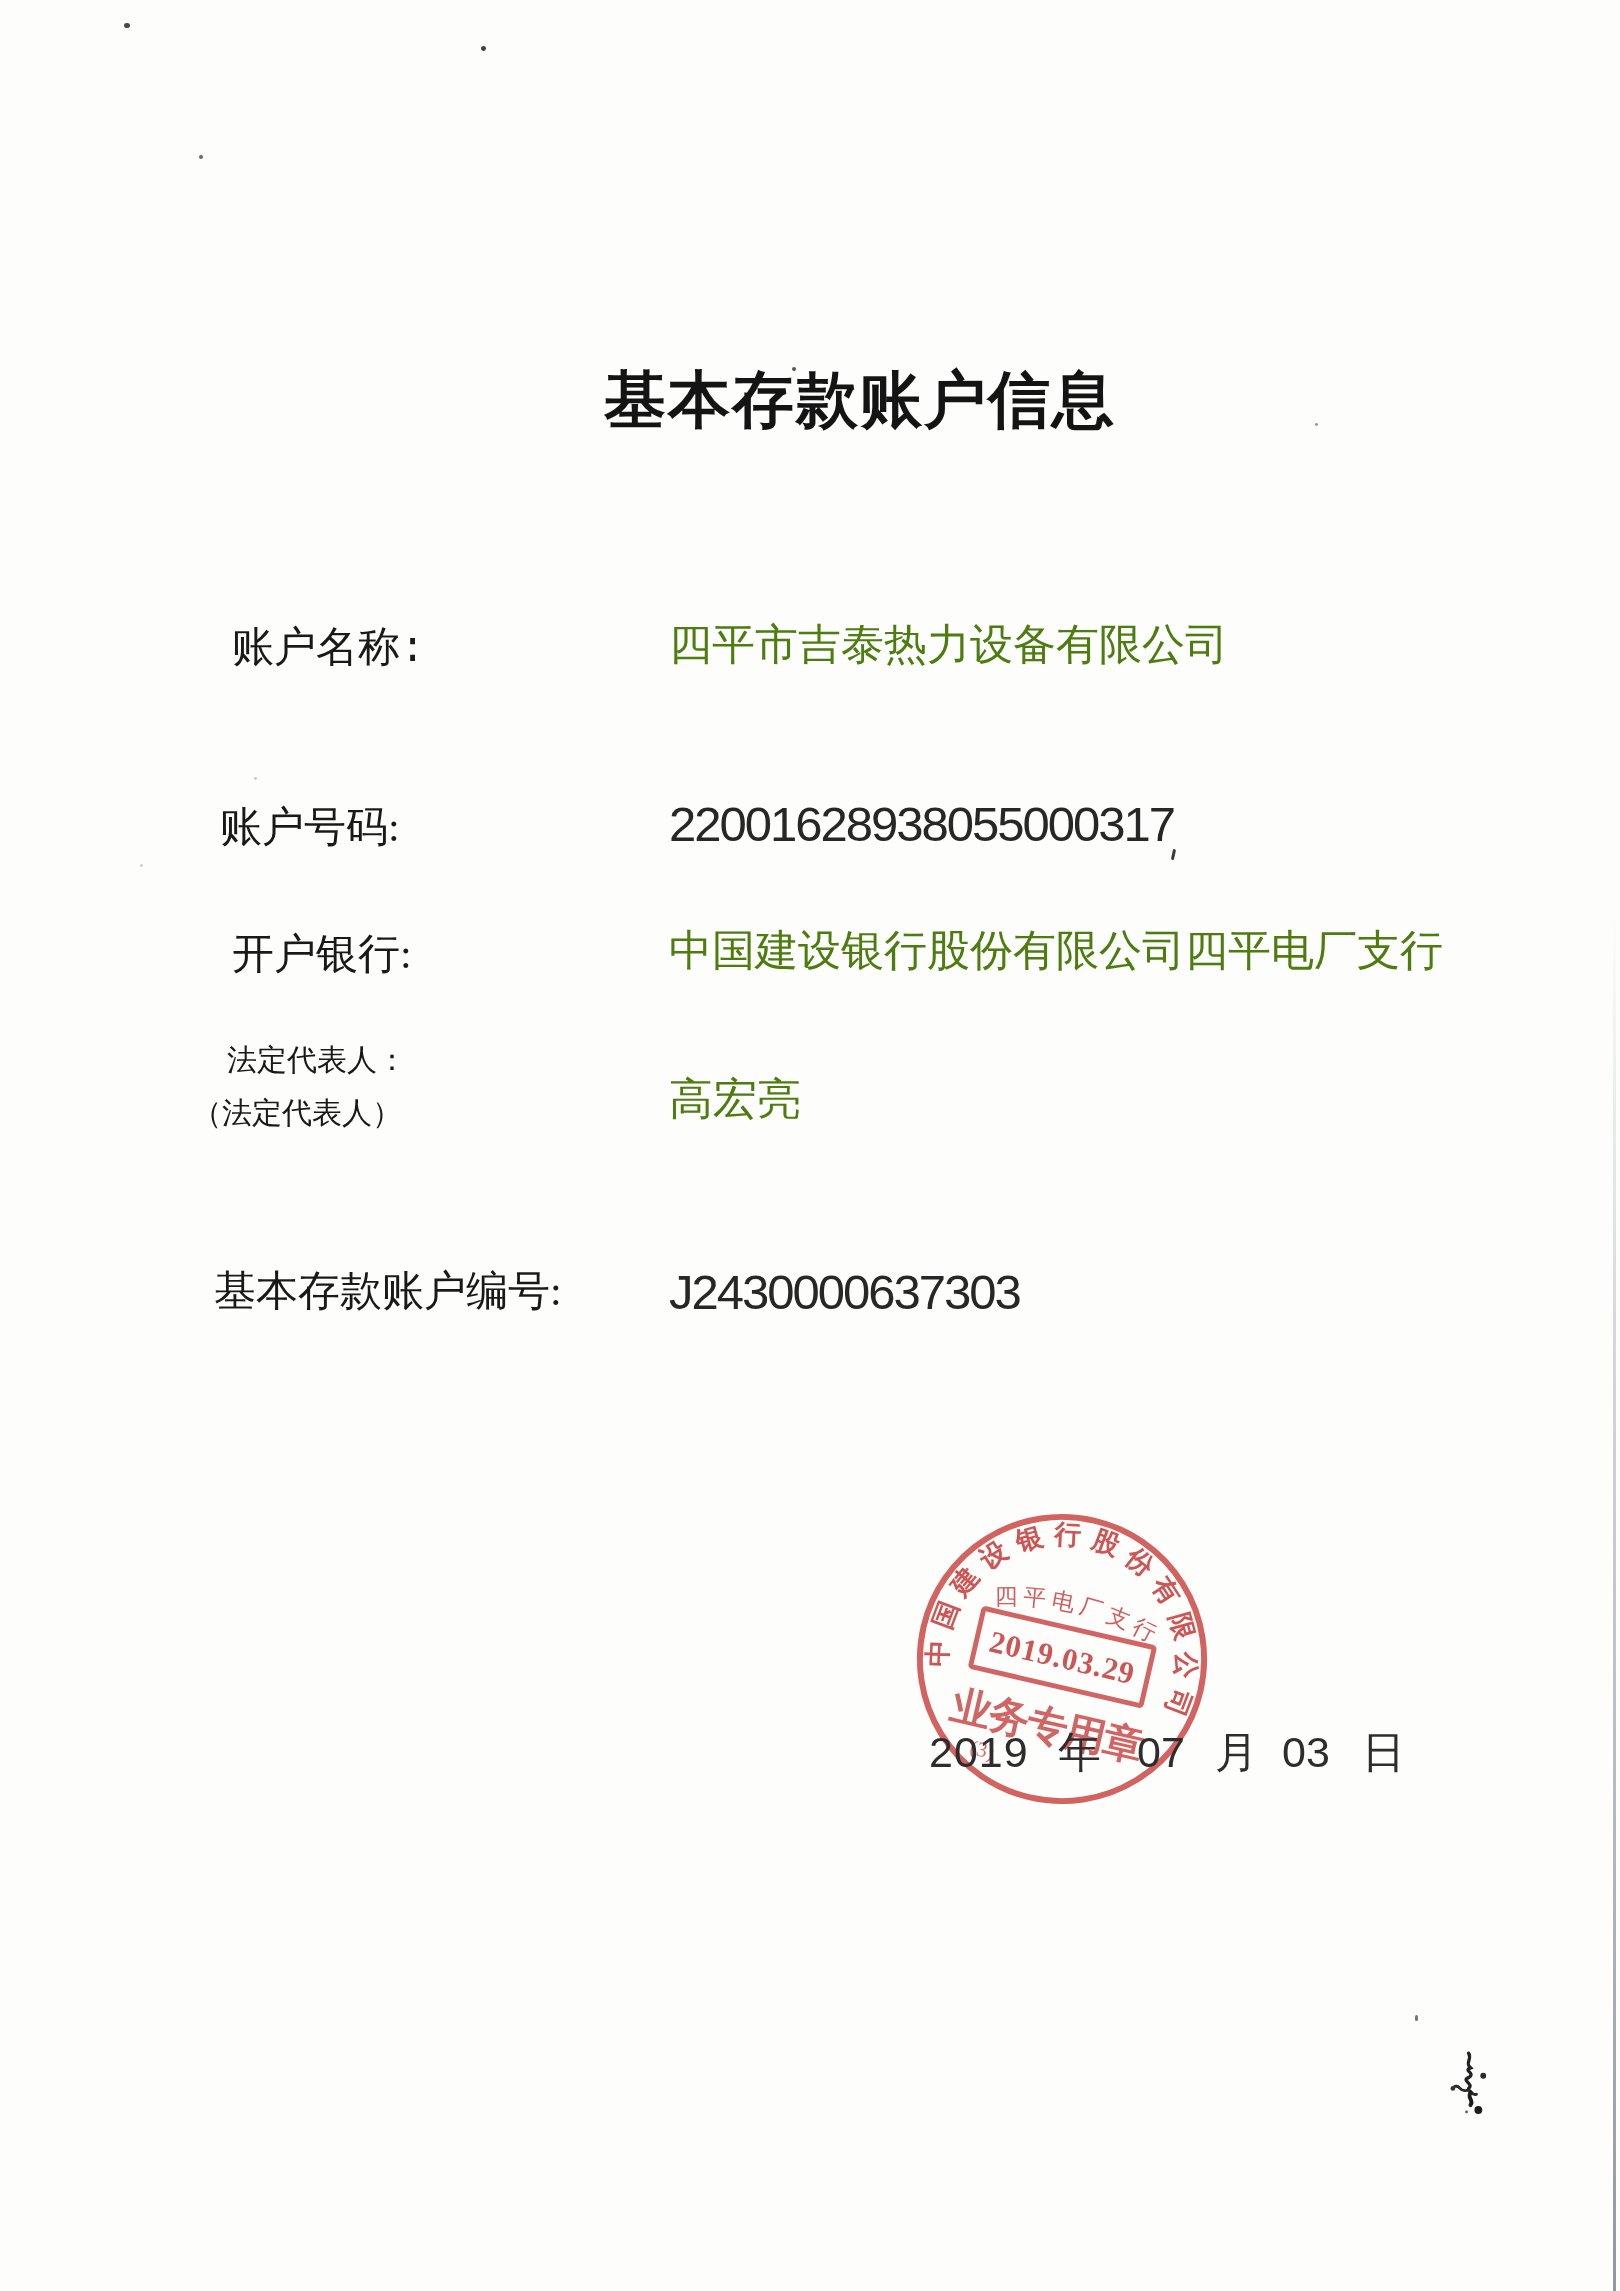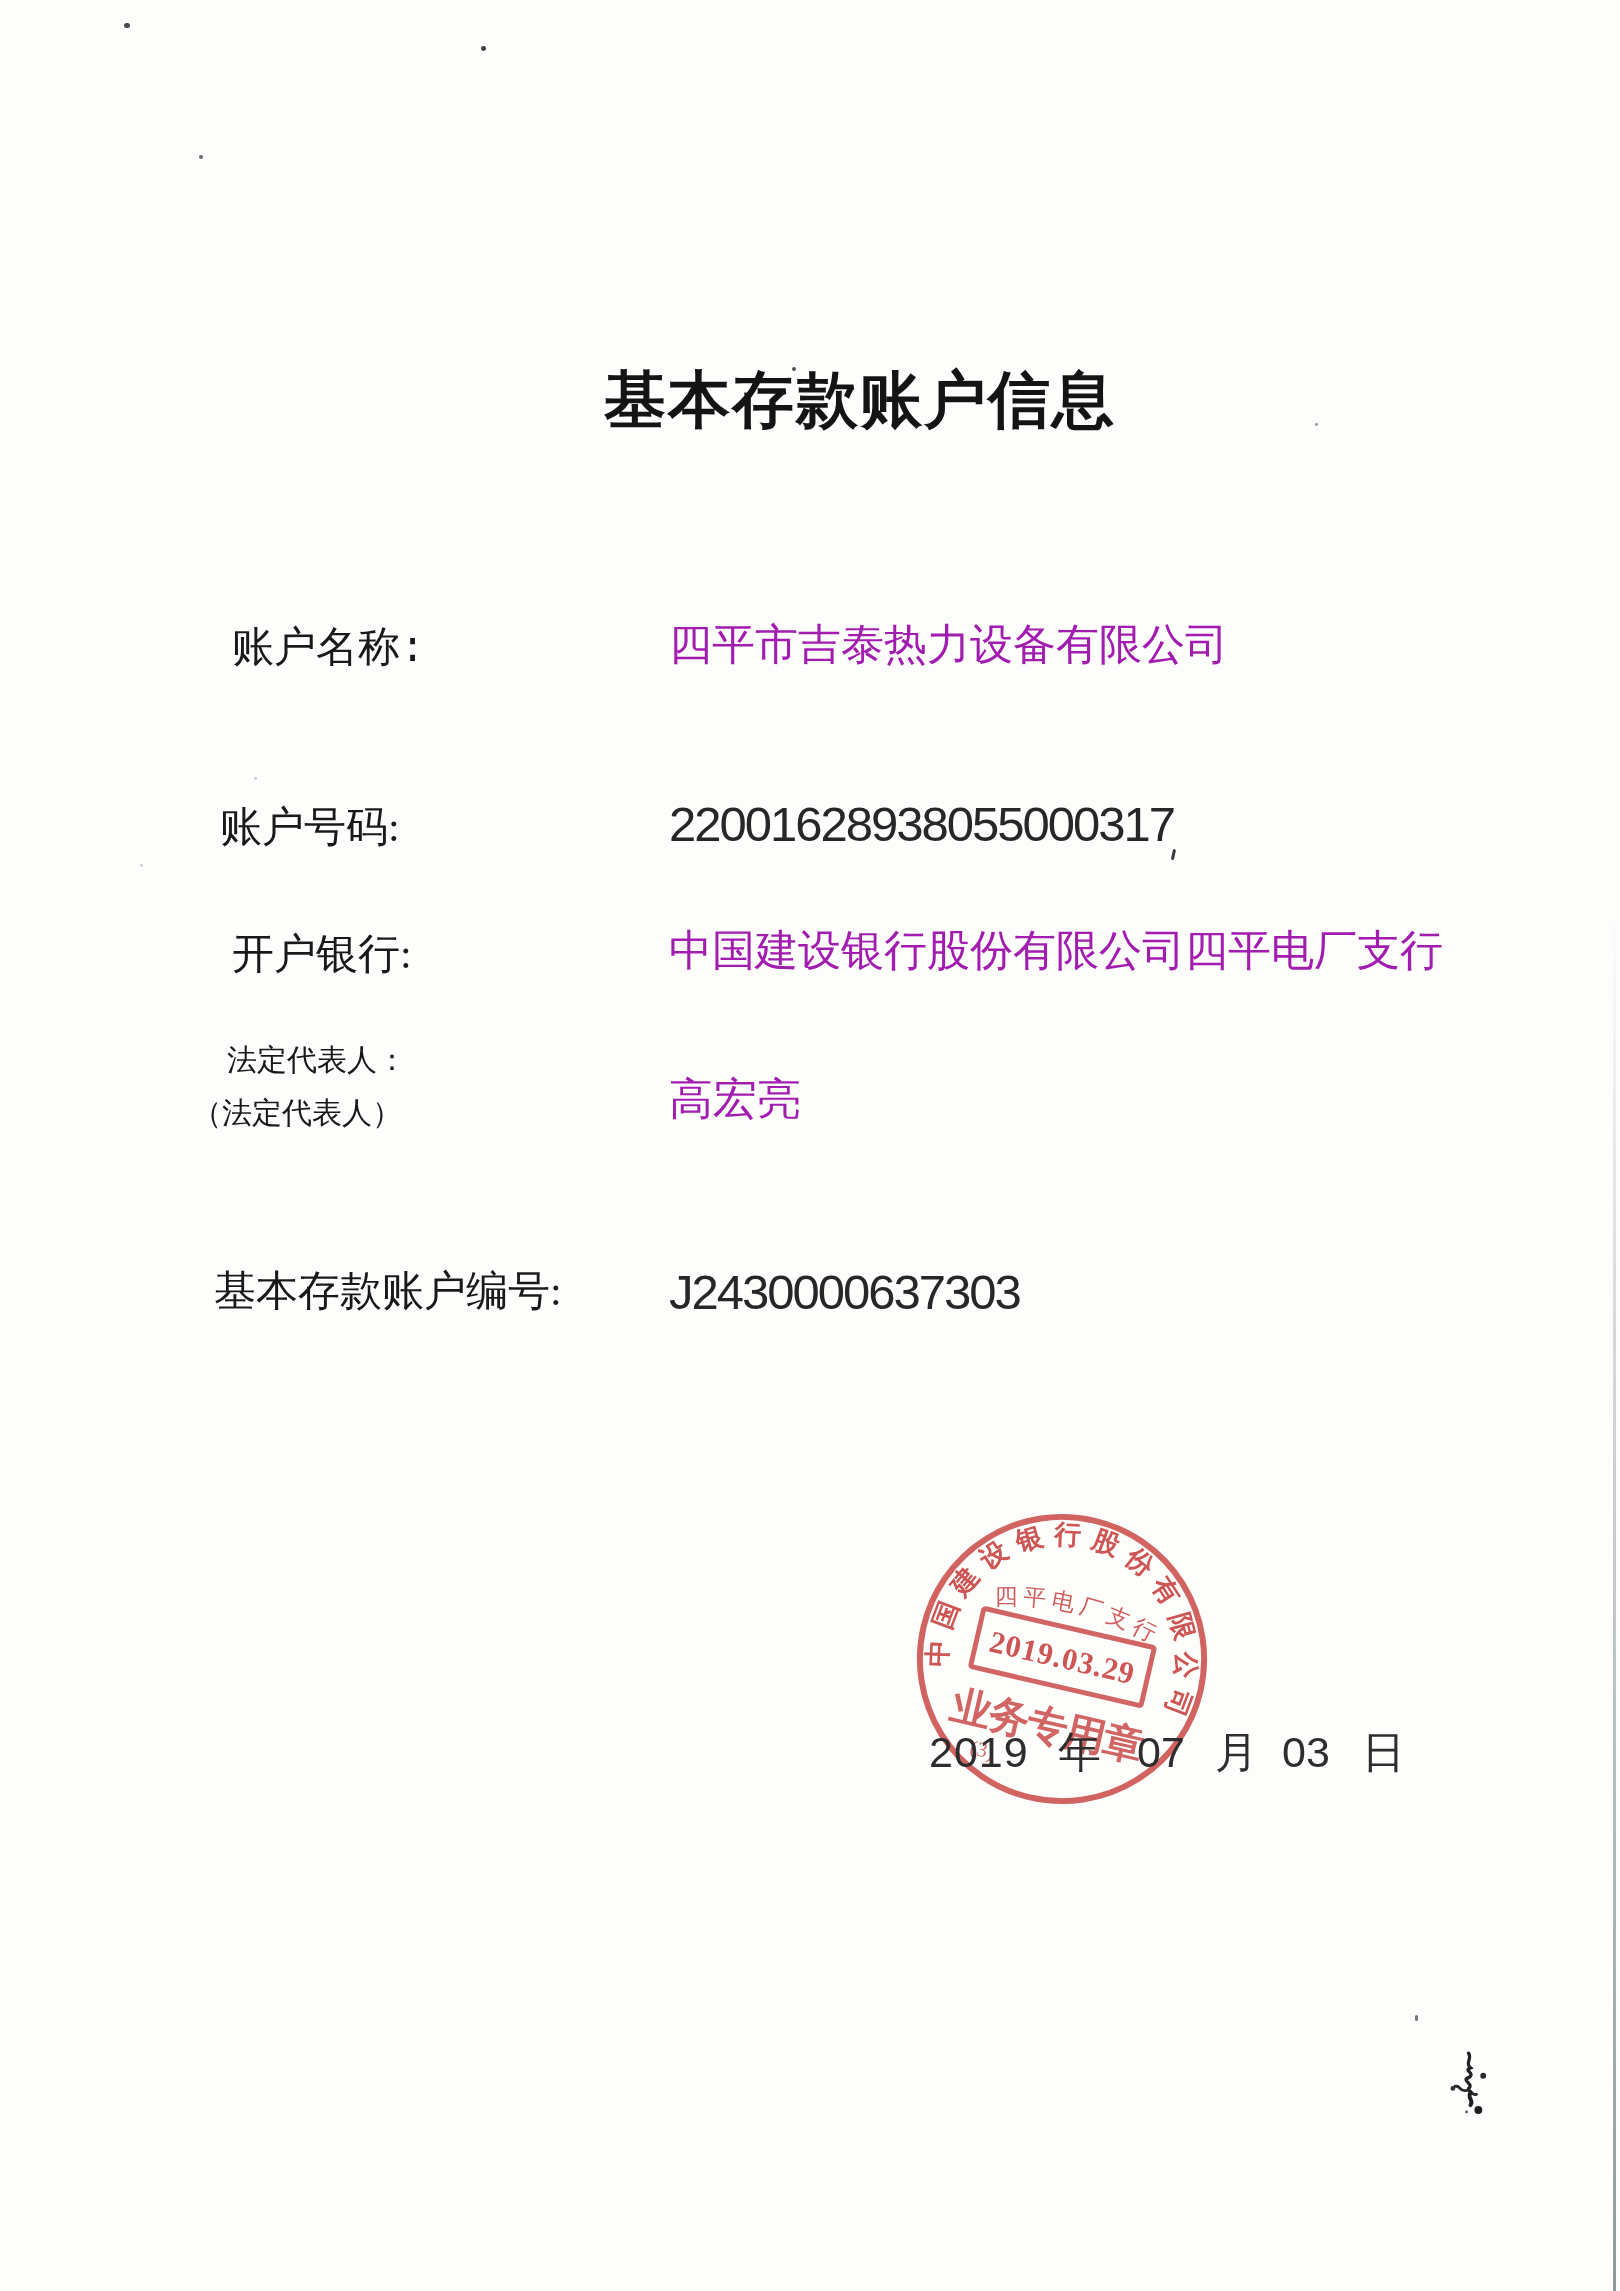--- a/index.html
+++ b/index.html
@@ -8,21 +8,21 @@
     background:#fdfdfc;overflow:hidden;
     font-family:"Liberation Serif","DejaVu Serif",serif;
     color:#1b1b1b;
   }
   .title{
     position:absolute;left:604px;top:367px;margin:0;
     font-size:62px;font-weight:700;letter-spacing:2px;line-height:1.08;
     color:#141414;white-space:nowrap;
   }
   .label{position:absolute;font-size:42px;line-height:1.1;white-space:nowrap;color:#191919;}
-  .value{position:absolute;left:669px;font-size:43px;line-height:1.1;white-space:nowrap;color:#a21caf;}
+  .value{position:absolute;left:669px;font-size:43px;line-height:1.1;white-space:nowrap;color:#4d7c0f;}
   .value.num{
     font-family:"Liberation Sans","DejaVu Sans",sans-serif;
     font-size:49px;letter-spacing:-2px;color:#272727;
   }
   .r1l{left:232px;top:627px;font-family:Liberation Mono, monospace;}
   .r1v{top:621px;}
   .r2l{left:220px;top:804px;text-align:center;}
   .r2v{top:798px;}
   .r3l{left:232px;top:931px;}
   .r3v{top:927px;}

